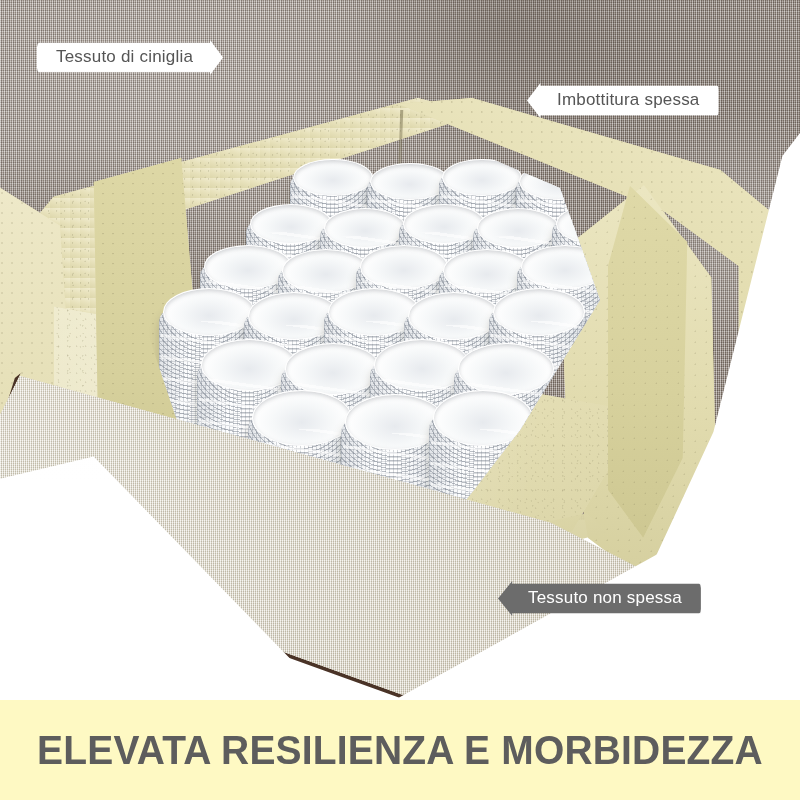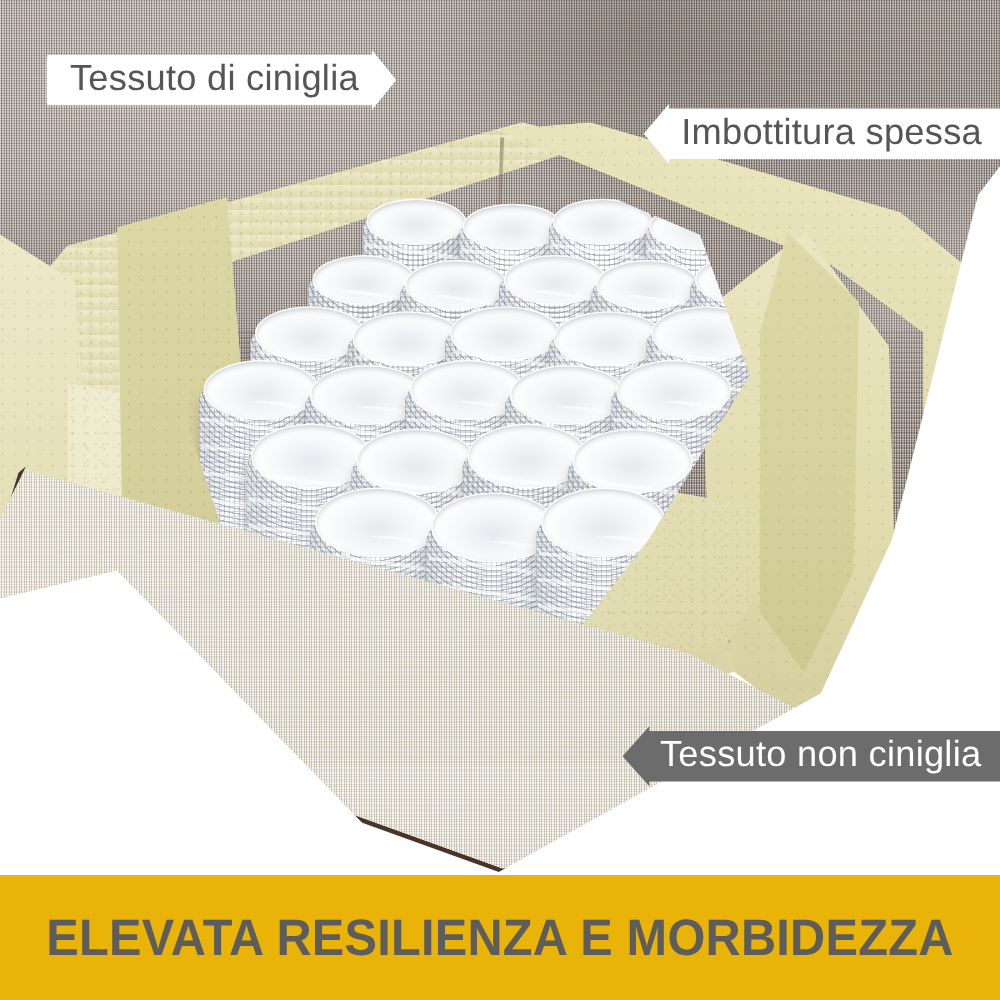--- a/index.html
+++ b/index.html
@@ -253,21 +253,21 @@
         rgba(255,255,255,0) 12px 21px);
     opacity: .75;
   }
 
   
   .label {
     position: absolute;
     display: flex;
     align-items: center;
     box-sizing: border-box;
-    font-size: 29px;
+    font-size: 17px;
     letter-spacing: .2px;
     white-space: nowrap;
     border-radius: 7px;
     filter: drop-shadow(0 2px 3px rgba(0,0,0,.22));
   }
   .label.light {
     background: #ffffff;
     color: #555555;
   }
   .label.dark {
@@ -278,30 +278,30 @@
     padding: 7px 30px 8px 19px;
     clip-path: polygon(
       0 8%, 0 92%, 93% 92%, 93% 100%, 100% 50%, 93% 0%, 93% 8%);
   }
   .label.tab-left {
     padding: 7px 19px 8px 30px;
     clip-path: polygon(
       100% 8%, 100% 92%, 7% 92%, 7% 100%, 0 50%, 7% 0%, 7% 8%);
   }
   #label-cenille { left: 37px;  top: 40px; }
-  #label-padding { left: 515px; top: 83px; }
+  #label-padding { left: 527px; top: 83px; }
   #label-springs { left: 431px; top: 340px; font-size: 24px; }
   #label-nonwoven{ left: 498px; top: 581px; }
 
   
   #headline-bar {
     position: absolute;
     left: 0; top: 700px;
     width: 800px; height: 100px;
-    background: #eab308;
+    background: #fef9c3;
     display: flex;
     align-items: center;
     justify-content: center;
   }
   #headline {
     font-family: "Liberation Sans Narrow", "Liberation Sans", sans-serif;
     font-weight: bold;
     font-size: 41px;
     letter-spacing: .2px;
     color: #5d5d5d;
@@ -371,21 +371,21 @@
     <div id="label-cenille" class="label light tab-right">
       <span>Tessuto di ciniglia</span>
     </div>
 
     <div id="label-padding" class="label light tab-left">
       <span>Imbottitura spessa</span>
     </div>
 
 
     <div id="label-nonwoven" class="label dark tab-left">
-      <span>Tessuto non ciniglia</span>
+      <span>Tessuto non spessa</span>
     </div>
   </div>
 
   <div id="headline-bar">
     <div id="headline">ELEVATA RESILIENZA E MORBIDEZZA</div>
   </div>
 
 </div>
 
 </body></html>

